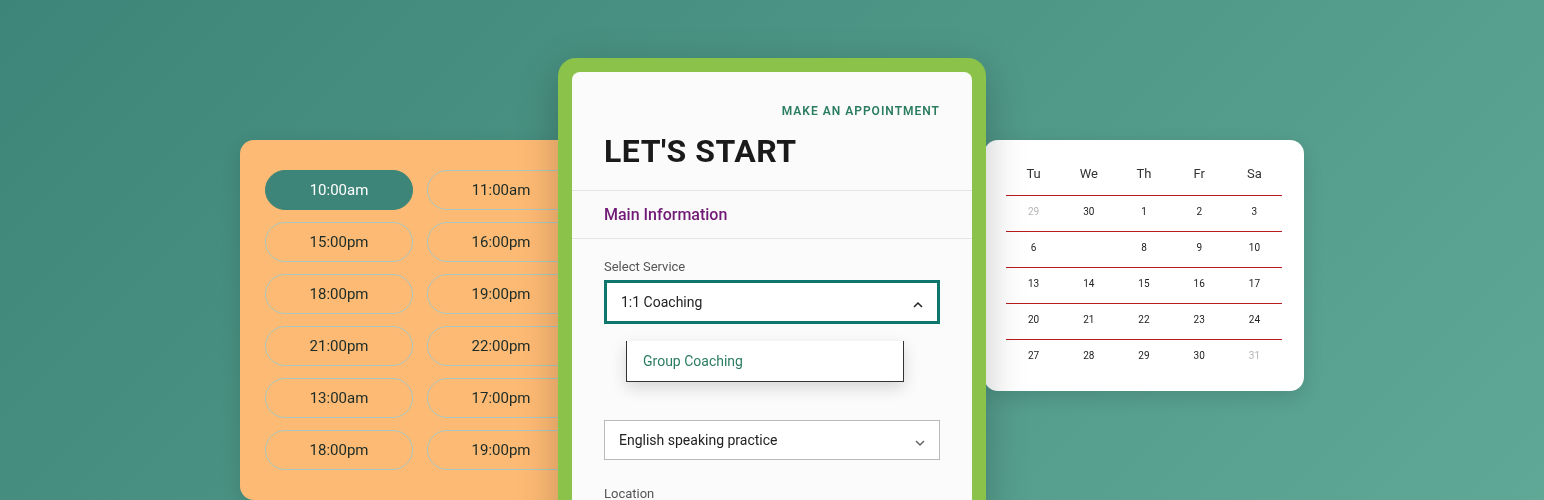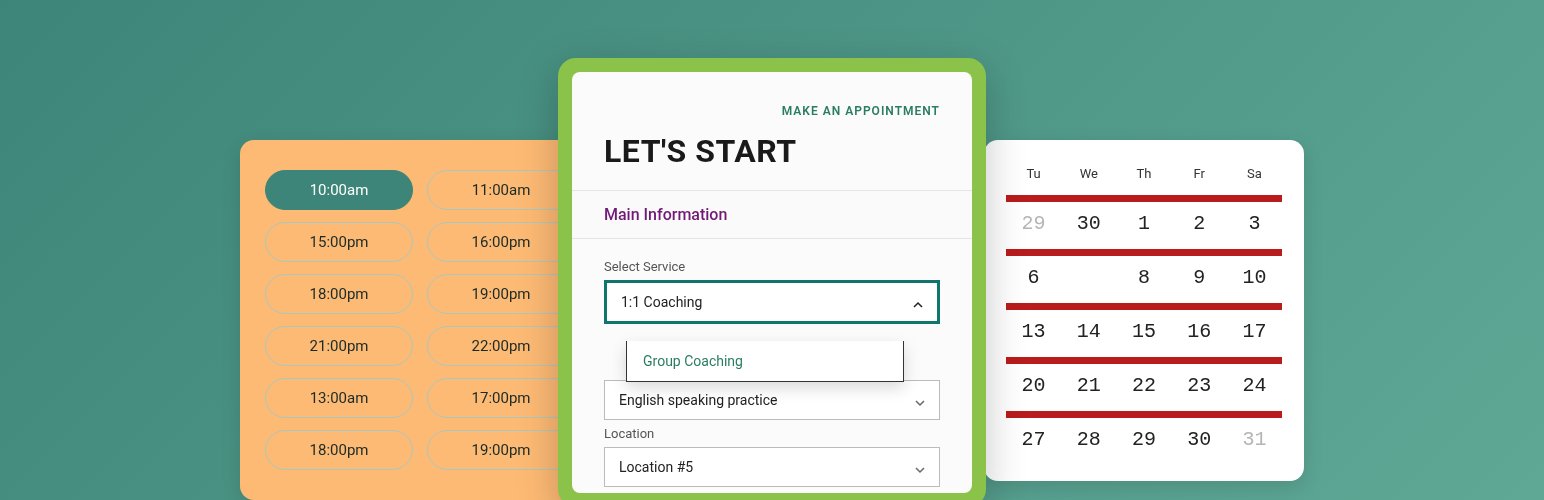--- a/index.html
+++ b/index.html
@@ -125,22 +125,22 @@
     border:1px solid #333;
     border-top:none;
     z-index:5;
     box-shadow: 0 6px 16px rgba(0,0,0,0.15);
   }
   .dropdown-option {
     padding: 12px 16px;
     font-size: 14px;
     color:#2a7d5f;
   }
-  .select-service-block { position:relative; margin-bottom: 56px;}
-  .field-block { margin-bottom: 6px; }
+  .select-service-block { position:relative; margin-bottom: 96px;}
+  .field-block { margin-bottom: 26px; }
 
   
   .calendar-panel {
     position: absolute;
     right: 240px;
     top: 140px;
     width: 320px;
     background: #fff;
     border-radius: 14px;
     padding: 20px 22px;
@@ -166,26 +166,25 @@
     grid-template-columns: repeat(5, 1fr);
     gap: 4px 0;
     text-align:center;
   }
   .cal-dow {
     font-size:13px;
     color:#333;
     padding:6px 0 10px 0;
   }
   .cal-day {
-    font-size:20px;
+    font-size:10px;
     color:#222;
     padding:10px 0;
     position:relative;
-    border-top:7px solid #b91c1c;
-    font-family:Liberation Mono, monospace;
+    border-top:1px solid #b91c1c;
   }
   .cal-day.muted { color:#b5b5b5; }
   .cal-day.selected {
     color:#fff;
   }
   .cal-day.selected::before {
     content:"";
     position:absolute;
     width:40px; height:40px;
     background:#8bc34a;

